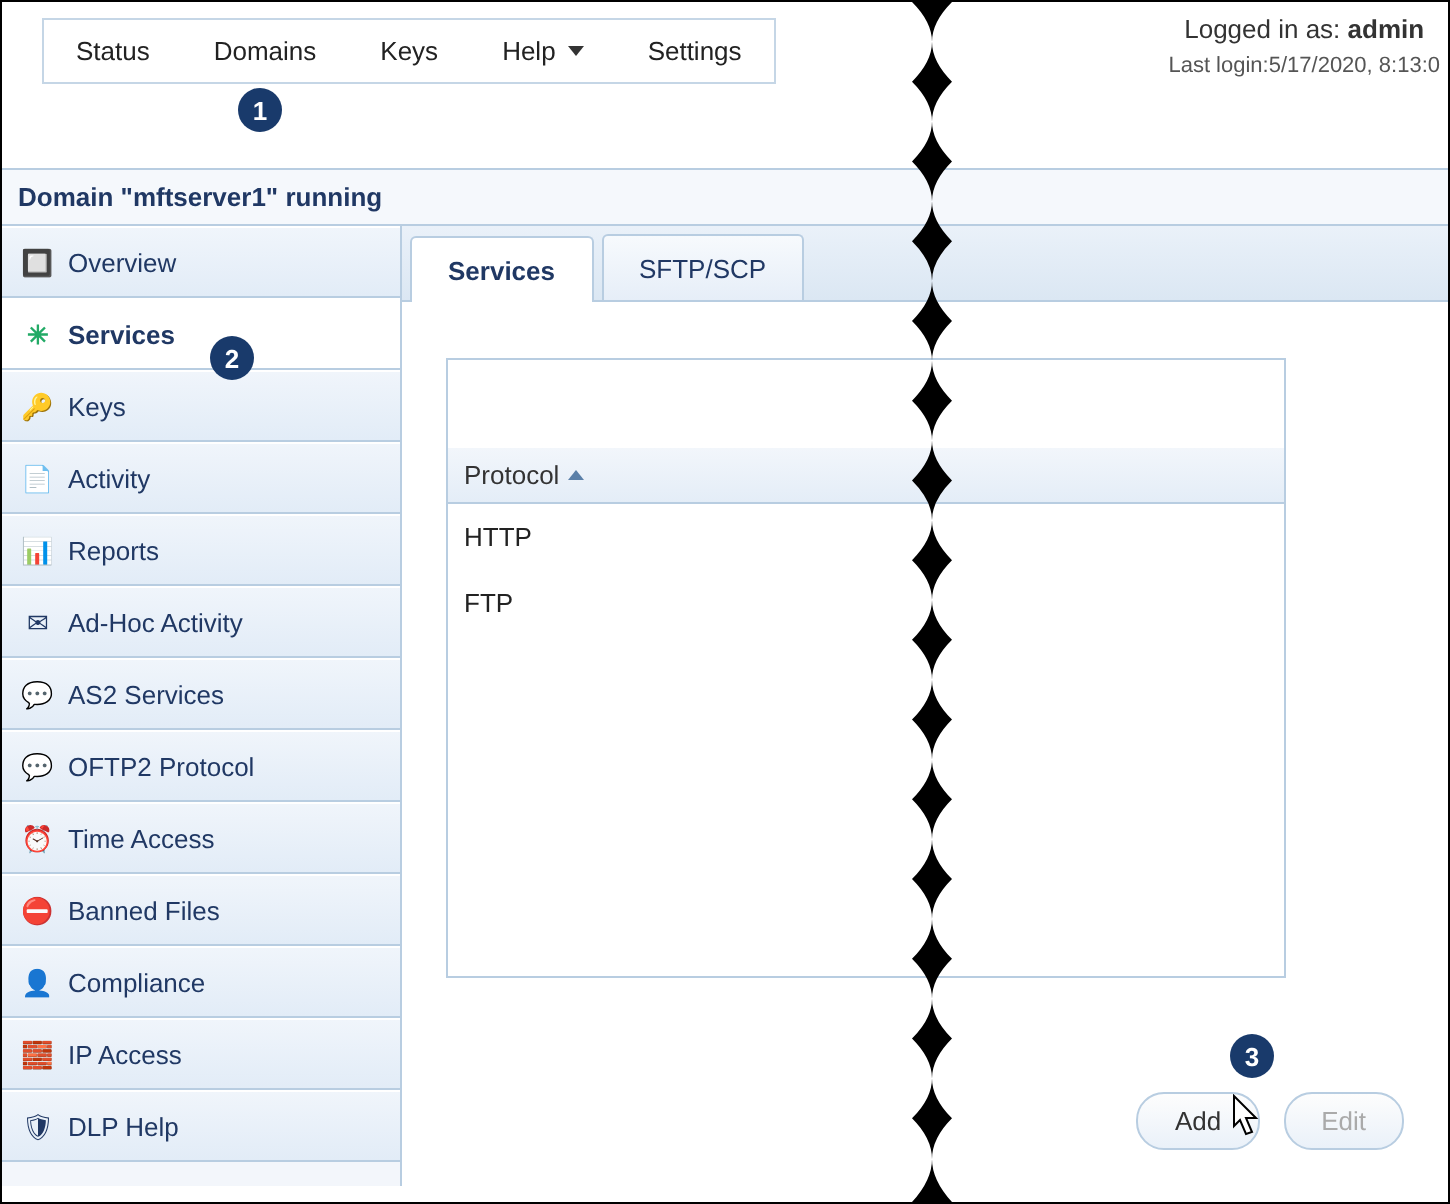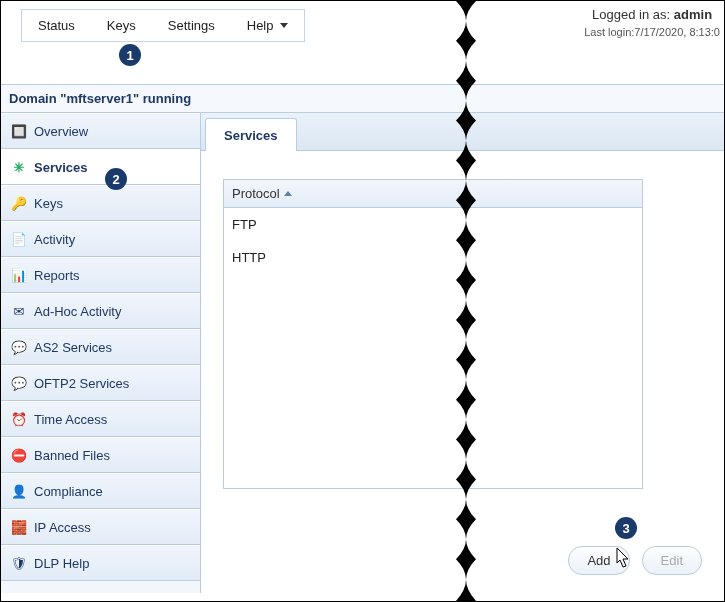--- a/index.html
+++ b/index.html
@@ -122,20 +122,21 @@
     margin: 28px 10px 10px 22px;
     border: 1px solid #b8cde1;
     width: 420px;
     height: 310px;
     background: #fff;
   }
   .grid-header {
     display: flex;
     background: linear-gradient(#f2f6fb,#e4edf7);
     border-bottom: 1px solid #b8cde1;
+    margin-top: 44px;
   }
   .grid-header .col {
     padding: 6px 8px;
     font-size: 13px;
     display: flex;
     align-items: center;
     gap: 4px;
     color: #333;
   }
   .sort-asc {
@@ -197,31 +198,32 @@
     position: absolute;
     z-index: 300;
     pointer-events:none;
   }
 </style>
 </head>
 <body>
 
 <div class="top-menu">
   <div class="top-menu-item">Status</div>
+  <div class="top-menu-item">Domains</div>
   <div class="top-menu-item">Keys</div>
-  <div class="top-menu-item">Settings</div>
   <div class="top-menu-item">
     <span>Help</span>
     <span class="caret-down"></span>
   </div>
+  <div class="top-menu-item">Settings</div>
 </div>
 
 <div class="login-info">
   <span>Logged in as: </span><b>admin</b><br>
-  <span class="last"><span>Last login:</span><span>7/17/2020, 8:13:0</span></span>
+  <span class="last"><span>Last login:</span><span>5/17/2020, 8:13:0</span></span>
 </div>
 
 <div class="domain-header">Domain "mftserver1" running</div>
 
 <div class="main-wrap">
 
   <div class="sidebar">
     <div class="side-item">
       <span class="side-icon">🔲</span>
       <span>Overview</span>
@@ -245,21 +247,21 @@
     <div class="side-item">
       <span class="side-icon">✉</span>
       <span>Ad-Hoc Activity</span>
     </div>
     <div class="side-item">
       <span class="side-icon">💬</span>
       <span>AS2 Services</span>
     </div>
     <div class="side-item">
       <span class="side-icon">💬</span>
-      <span>OFTP2 Services</span>
+      <span>OFTP2 Protocol</span>
     </div>
     <div class="side-item">
       <span class="side-icon">⏰</span>
       <span>Time Access</span>
     </div>
     <div class="side-item">
       <span class="side-icon" style="color:#c33;">⛔</span>
       <span>Banned Files</span>
     </div>
     <div class="side-item">
@@ -272,31 +274,32 @@
     </div>
     <div class="side-item">
       <span class="side-icon">🛡</span>
       <span>DLP Help</span>
     </div>
   </div>
 
   <div class="content">
     <div class="tab-bar">
       <div class="tab active">Services</div>
+      <div class="tab">SFTP/SCP</div>
     </div>
 
     <div class="grid-wrap">
       <div class="grid-header">
         <div class="col">
           <span>Protocol</span>
           <span class="sort-asc"></span>
         </div>
       </div>
+      <div class="grid-row">HTTP</div>
       <div class="grid-row">FTP</div>
-      <div class="grid-row">HTTP</div>
     </div>
 
     <div class="btn-bar">
       <button class="btn">Add</button>
       <button class="btn disabled">Edit</button>
     </div>
   </div>
 </div>
 
 <div class="badge" style="top:43px; left:118px;">1</div>

